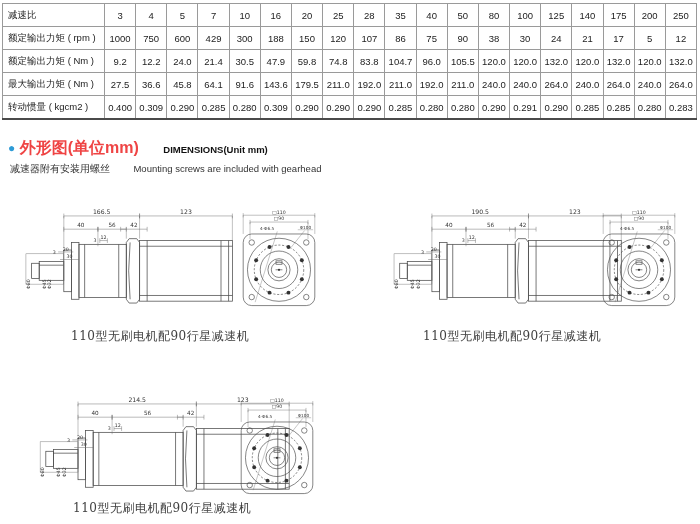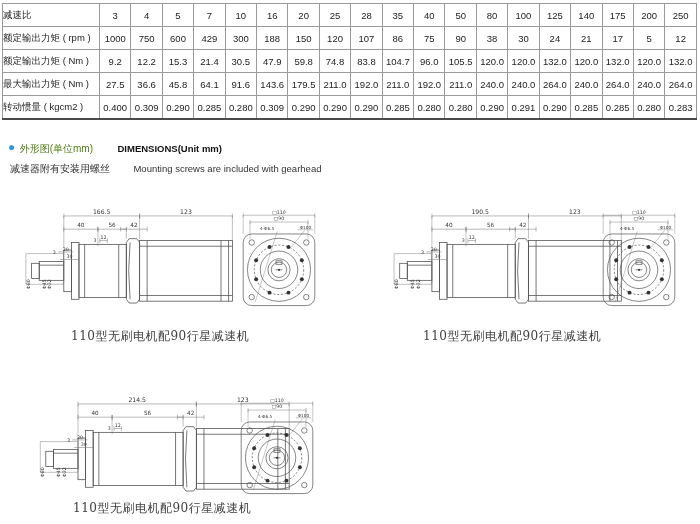--- a/index.html
+++ b/index.html
@@ -4,25 +4,25 @@
 <style>
   html,body{margin:0;padding:0;background:#fff;}
   #page{position:relative;width:700px;height:524px;background:#fff;overflow:hidden;
         font-family:"Liberation Sans",sans-serif;color:#222;}
   
   #spec-table-wrap{position:absolute;left:2px;top:3px;width:695px;}
   table.spec{border-collapse:collapse;table-layout:fixed;width:695px;
              border:1px solid #8c8c8c;border-bottom:2px solid #4a4a4a;}
   table.spec td{border:1px solid #9a9a9a;font-size:9.5px;text-align:center;
                 height:22px;padding:0;color:#222;overflow:hidden;white-space:nowrap;}
-  table.spec td.lbl{width:96px;text-align:left;}
+  table.spec td.lbl{width:96px;text-align:left;padding-left:5px;}
   
   .sec-hd{position:absolute;left:8px;top:138px;white-space:nowrap;}
   .sec-hd .bullet{font-size:12px;vertical-align:1px;}
-  .sec-hd .cn{font-size:10px;font-weight:normal;color:#4d7c0f;}
+  .sec-hd .cn{font-size:16px;font-weight:bold;color:#ef4444;}
   .sec-hd .en{font-size:9.5px;font-weight:bold;color:#111;margin-left:20px;}
   .sec-sub{position:absolute;left:10px;top:158px;white-space:nowrap;}
   .sec-sub .cn{font-size:10px;color:#333;margin-top:48px;}
   .sec-sub .en{font-size:9.5px;color:#333;margin-left:19px;}
   
   .dwg{position:absolute;}
   svg .draw line, svg .draw rect, svg .draw circle, svg .draw path, svg .draw polygon{
       stroke:#4d4d4d;stroke-width:0.8;fill:none;}
   svg .thin{stroke:#6d6d6d;stroke-width:0.45;fill:none;}
   svg .dim{stroke:#6d6d6d;stroke-width:0.5;fill:none;}
@@ -80,21 +80,21 @@
             <td>24</td>
             <td>21</td>
             <td>17</td>
             <td>5</td>
             <td>12</td>
           </tr>
           <tr>
             <td class="lbl">额定输出力矩 ( Nm )</td>
             <td>9.2</td>
             <td>12.2</td>
-            <td>15.3</td>
+            <td>24.0</td>
             <td>21.4</td>
             <td>30.5</td>
             <td>47.9</td>
             <td>59.8</td>
             <td>74.8</td>
             <td>83.8</td>
             <td>104.7</td>
             <td>96.0</td>
             <td>105.5</td>
             <td>120.0</td>

